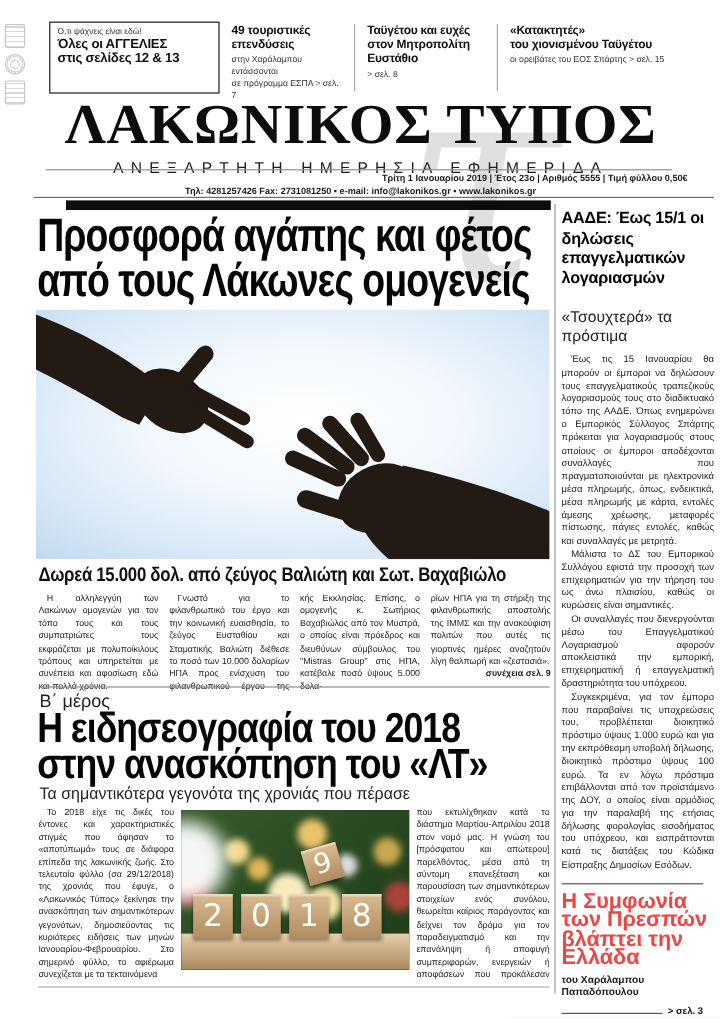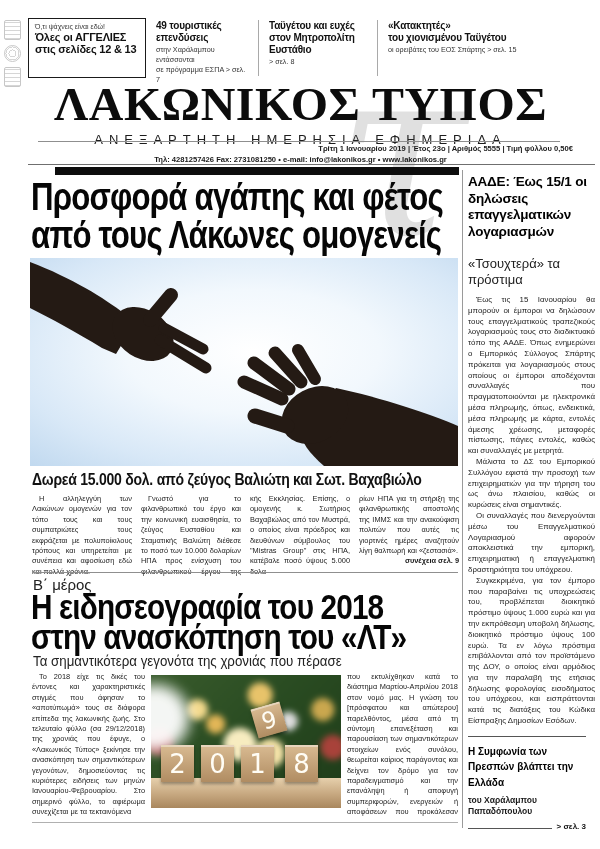--- a/index.html
+++ b/index.html
@@ -9,21 +9,21 @@
   .vrule{position:absolute;background:#9a9a9a;width:1px;}
 
   
   .stamps{position:absolute;left:4px;top:20px;width:16px;display:flex;flex-direction:column;gap:5px;opacity:.55;}
   .stamp{width:15px;height:18px;border:1px solid #9a9a9a;border-radius:2px;
          background:repeating-linear-gradient(0deg,#b5b5b5 0 1px,transparent 1px 4px);}
   .stamp.seal{border-radius:50%;height:15px;background:radial-gradient(circle,#fff 0 3px,#b5b5b5 3px 4px,#fff 4px 6px,#b5b5b5 6px 7px,#fff 7px);}
 
   
   .topstrip{position:absolute;left:28px;top:18px;width:567px;height:60px;display:flex;align-items:stretch;}
-  .adbox{width:118px;border:1.5px solid #1a1a1a;padding:4px 6px;box-sizing:border-box;}
+  .adbox{width:142px;border:1.5px solid #1a1a1a;padding:4px 6px;box-sizing:border-box;margin-left:13px;}
   .adbox .tag{font-size:7px;color:#333;display:block;margin-bottom:1px;}
   .adbox .b1{font-size:11px;font-weight:700;display:block;letter-spacing:-.2px;}
   .teaser{padding:2px 8px 0 10px;box-sizing:border-box;}
   .teaser .t{font-size:10px;font-weight:700;display:block;line-height:12px;letter-spacing:-.2px;}
   .teaser .s{font-size:7.2px;color:#333;display:block;line-height:9.5px;margin-top:1px;}
   .tdiv{width:1px;background:#a9a9a9;margin:2px 0;}
 
   
   .masthead{position:absolute;left:28px;top:80px;width:545px;text-align:center;}
   .watermark{position:absolute;left:308px;top:-46px;font-family:"DejaVu Serif","Liberation Serif",serif;
@@ -81,21 +81,21 @@
         color:#fffdf5;font-size:26px;font-weight:400;font-family:"DejaVu Sans",sans-serif;}
   .cube.falling{width:30px;height:30px;font-size:23px;transform:rotate(-16deg);}
 
   
   .sidebar{position:absolute;left:468px;top:174px;width:127px;}
   .sb-title{font-size:13.5px;line-height:16.5px;font-weight:700;letter-spacing:-.2px;color:#000000;}
   .sb-sub{font-size:13px;line-height:15.5px;color:#222;margin-top:16px;}
   .sb-body{margin-top:8px;font-size:7.9px;line-height:10.8px;text-align:justify;color:#1b1b1b;}
   .sb-body p{margin:0;text-indent:8px;}
   .sb-divider{width:118px;height:1px;background:#555;margin:9px 0 7px 0;}
-  .op-title{font-size:10px;line-height:15.5px;font-weight:700;color:#000000;}
+  .op-title{font-size:18px;line-height:15.5px;font-weight:700;color:#ef4444;}
   .op-author{font-size:8.5px;line-height:10.5px;font-weight:700;margin-top:5px;color:#1b1b1b;}
   .op-ref{display:flex;align-items:flex-end;margin-top:6px;width:118px;}
   .op-ref .ln{flex:1;height:1px;background:#555;margin-bottom:2px;}
   .op-ref .pg{font-size:8px;font-weight:700;margin-left:4px;}
 </style>
 </head>
 <body>
 
 <div class="page">
 

